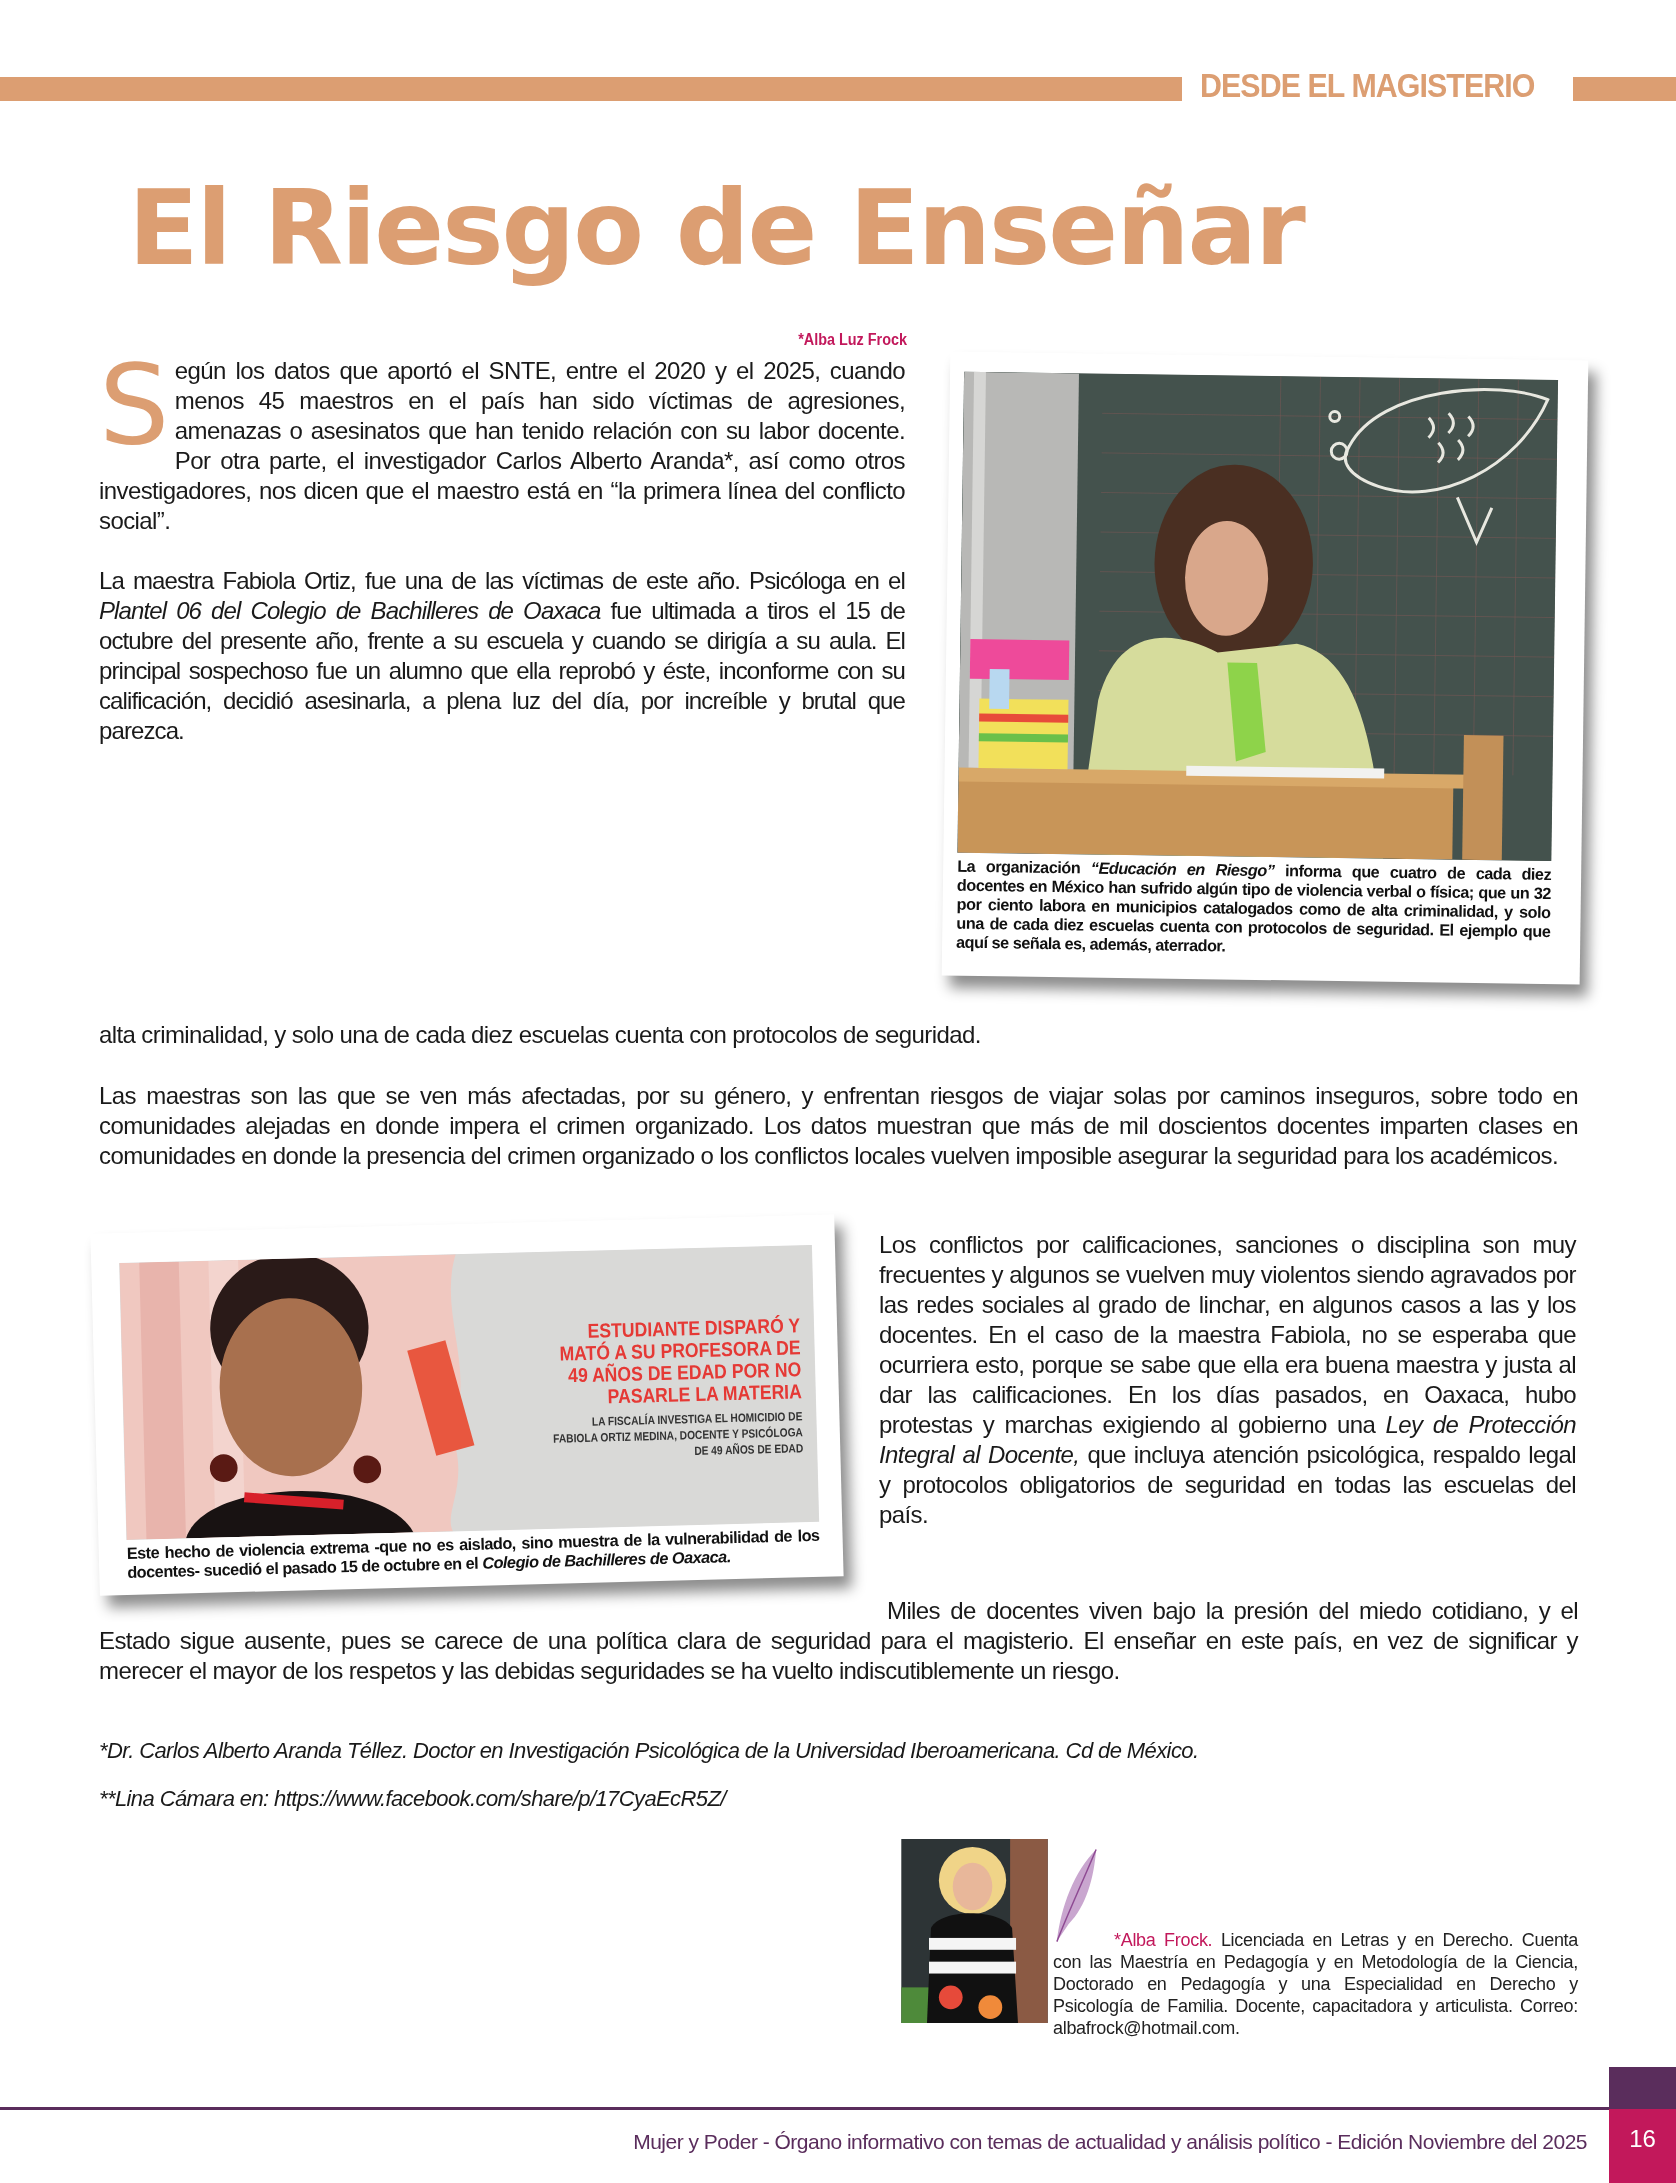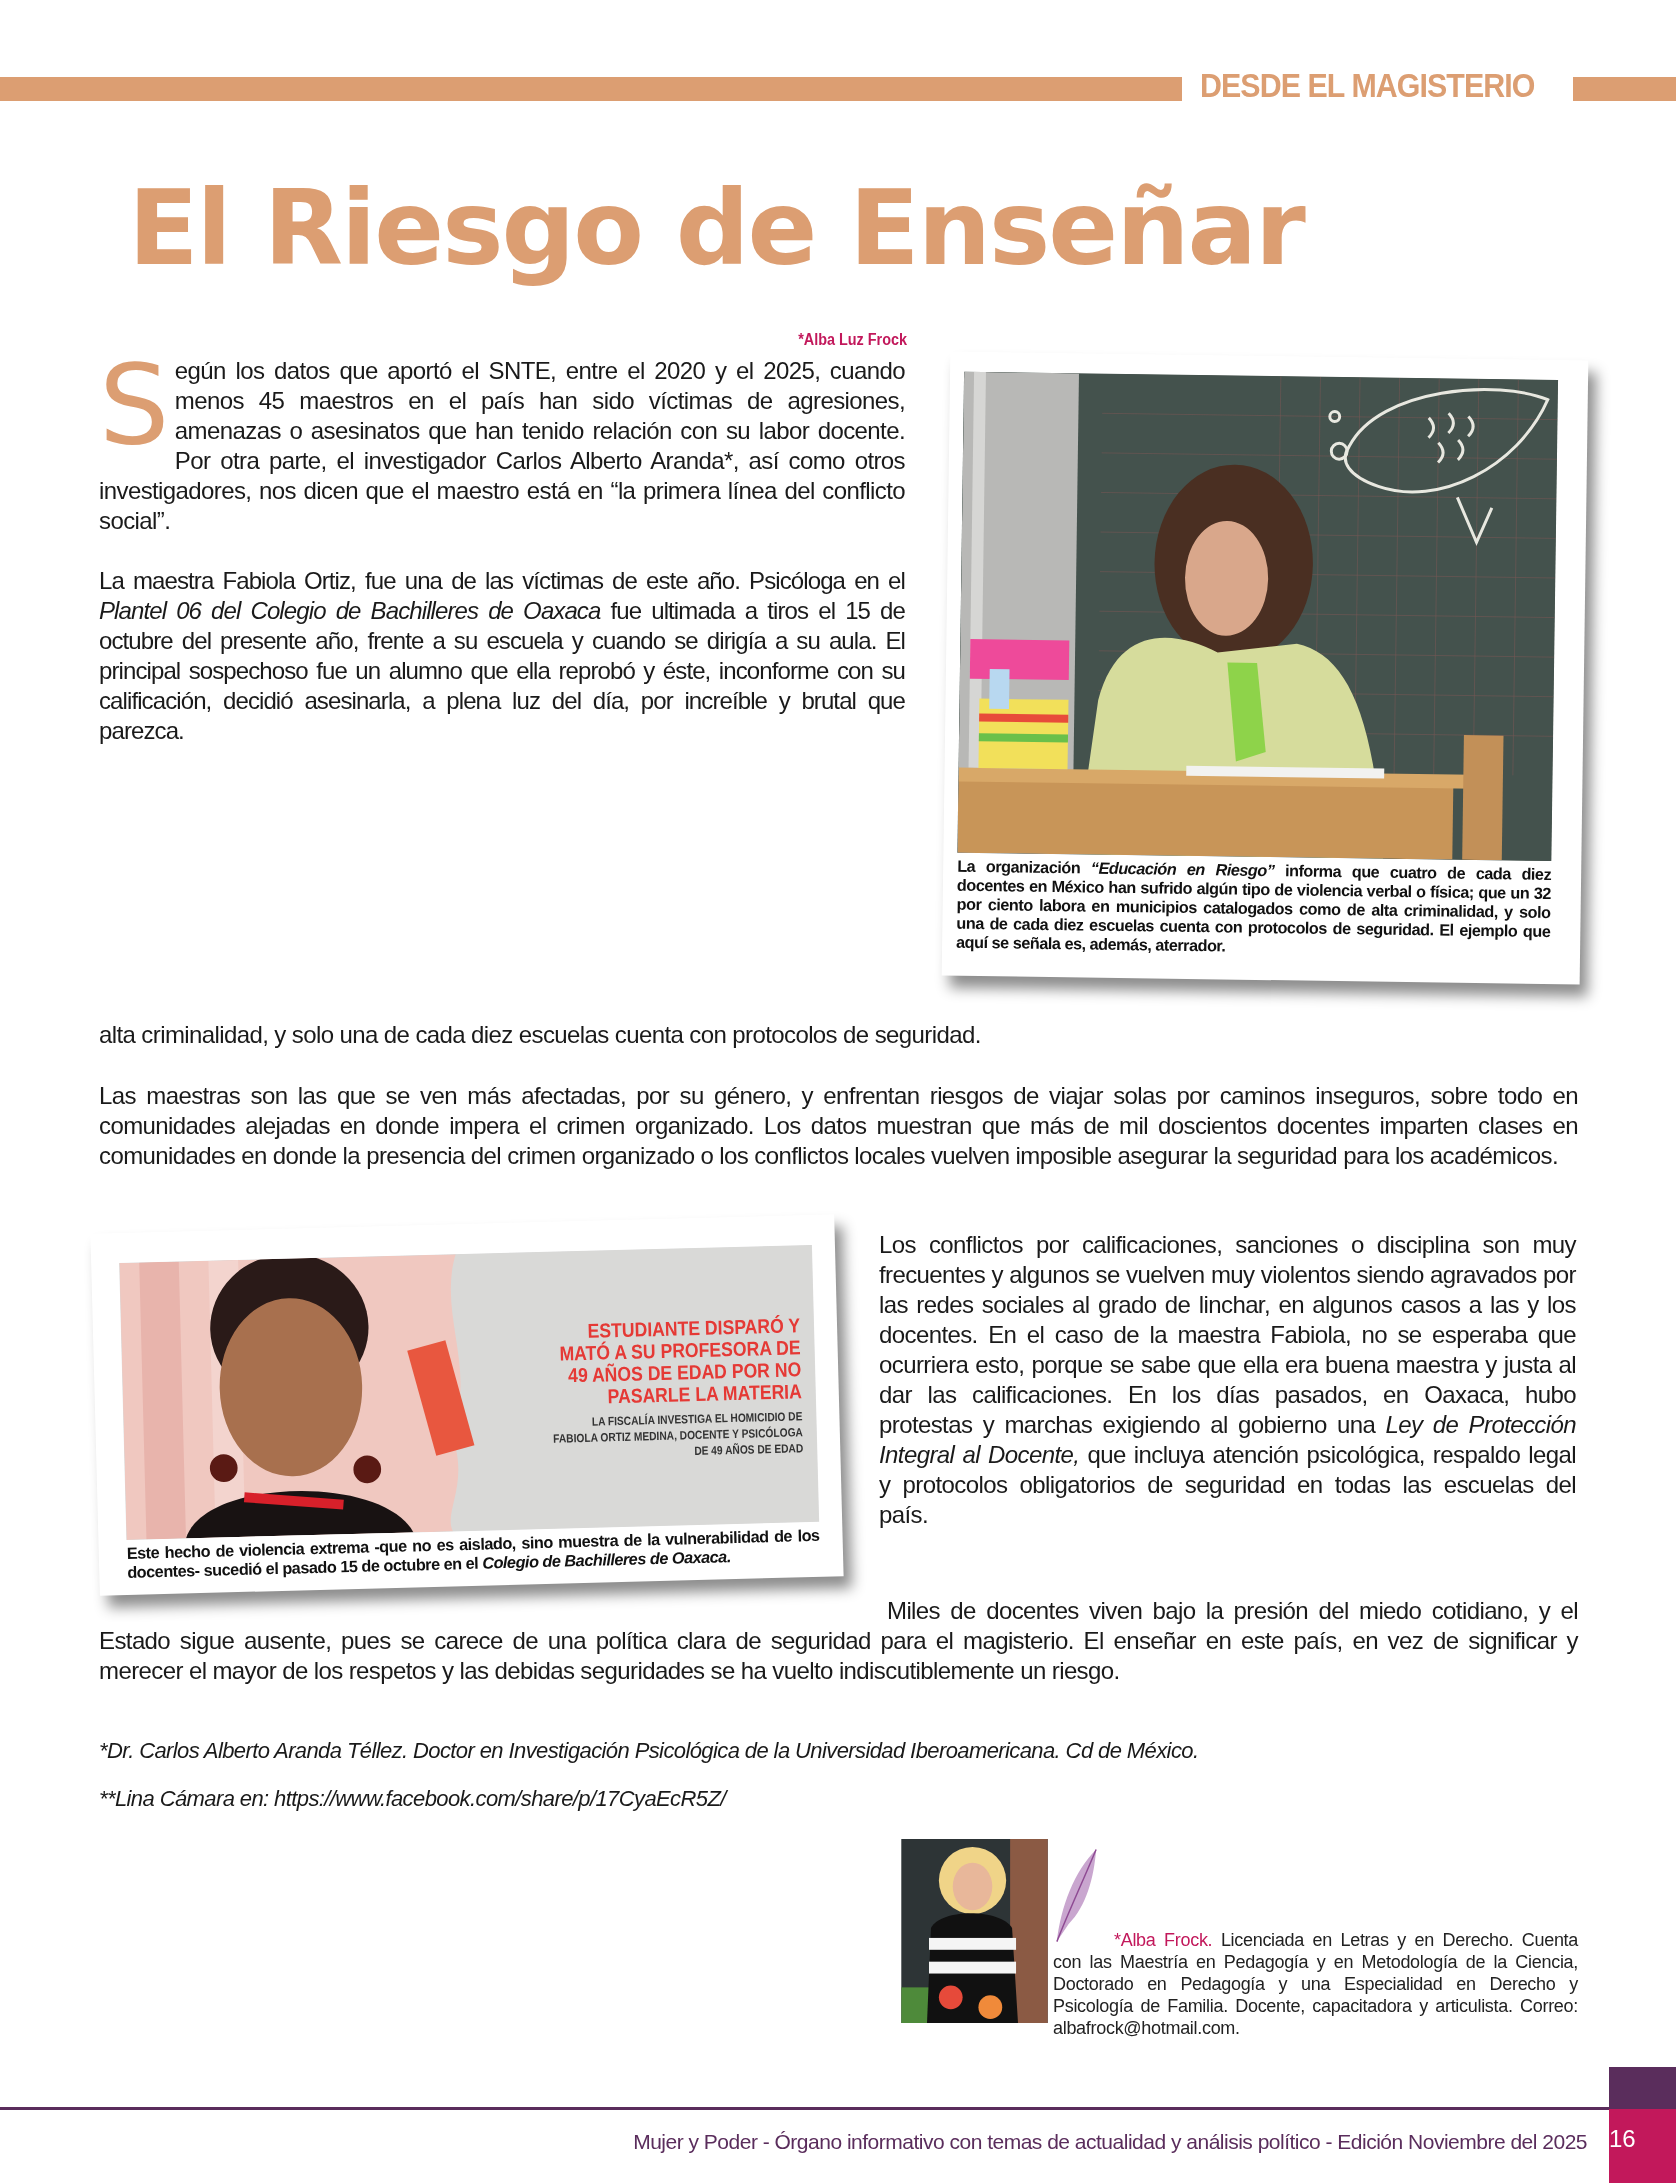--- a/index.html
+++ b/index.html
@@ -45,21 +45,21 @@
   .footnote { position: absolute; left: 99px; font-family: "Liberation Sans", sans-serif; font-style: italic; font-size: 22px; color: #1a1a1a; letter-spacing: -0.6px; }
 
   .author-photo { position: absolute; left: 901px; top: 1839px; width: 147px; height: 184px; overflow: hidden; }
   .quill { position: absolute; left: 1051px; top: 1847px; width: 51px; height: 99px; }
   .author-bio { position: absolute; left: 1053px; top: 1905px; width: 525px; font-family: "Liberation Sans", sans-serif; font-size: 18px; line-height: 22px; color: #222; text-align: justify; letter-spacing: -0.3px; margin-top: 24px; }
   .author-bio .name { color: #c2185b; }
   .bio-indent { display: inline-block; width: 61px; }
 
   .footer-line { position: absolute; left: 0; top: 2107px; width: 1614px; height: 3px; background: #5a2d5c; }
   .page-block-top { position: absolute; left: 1609px; top: 2067px; width: 67px; height: 42px; background: #5a2d5c; }
-  .page-block { position: absolute; left: 1609px; top: 2109px; width: 67px; height: 74px; background: #c2185b; color: #fff; font-family: "Liberation Sans", sans-serif; font-size: 24px; line-height: 59px; }
+  .page-block { position: absolute; left: 1609px; top: 2109px; width: 67px; height: 74px; background: #c2185b; color: #fff; font-family: "Liberation Sans", sans-serif; font-size: 24px; text-align: center; line-height: 59px; }
   .footer-text { position: absolute; right: 89px; top: 2130px; font-family: "Liberation Sans", sans-serif; font-size: 21px; color: #5a2d5c; letter-spacing: -0.5px; white-space: nowrap; margin-left: 36px; }
 </style>
 </head>
 <body>
 
 <div class="top-bar-left"></div>
 <div class="section-label">DESDE EL MAGISTERIO</div>
 <div class="top-bar-right"></div>
 
 <h1 class="title">El Riesgo de Enseñar</h1>

